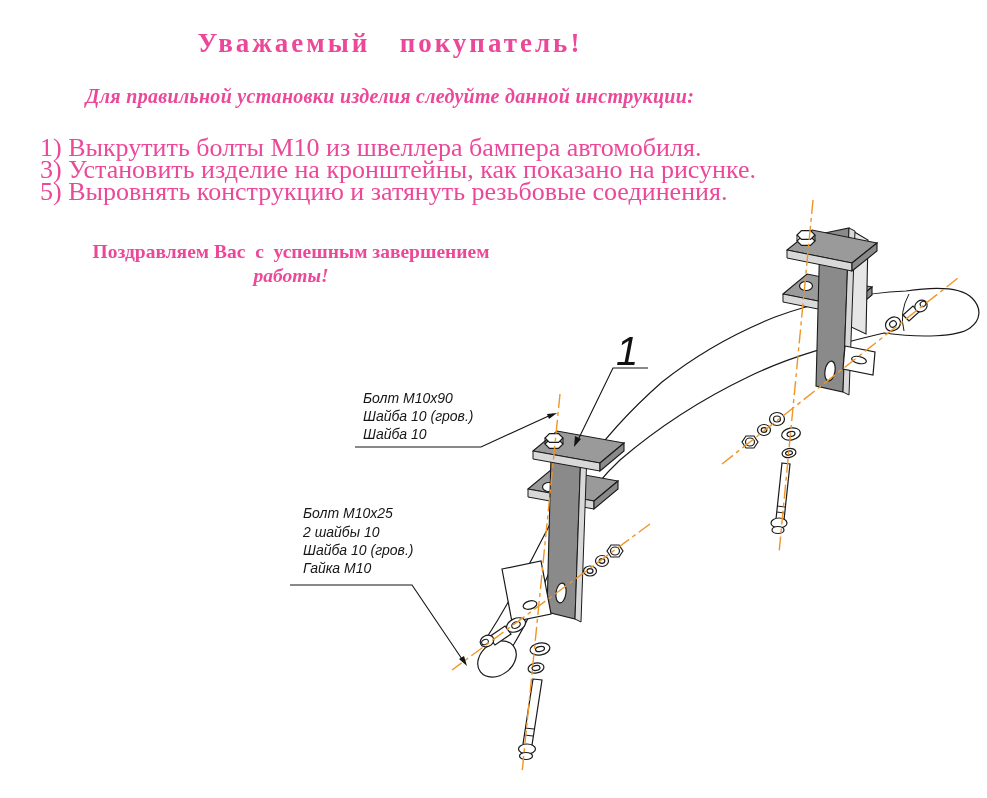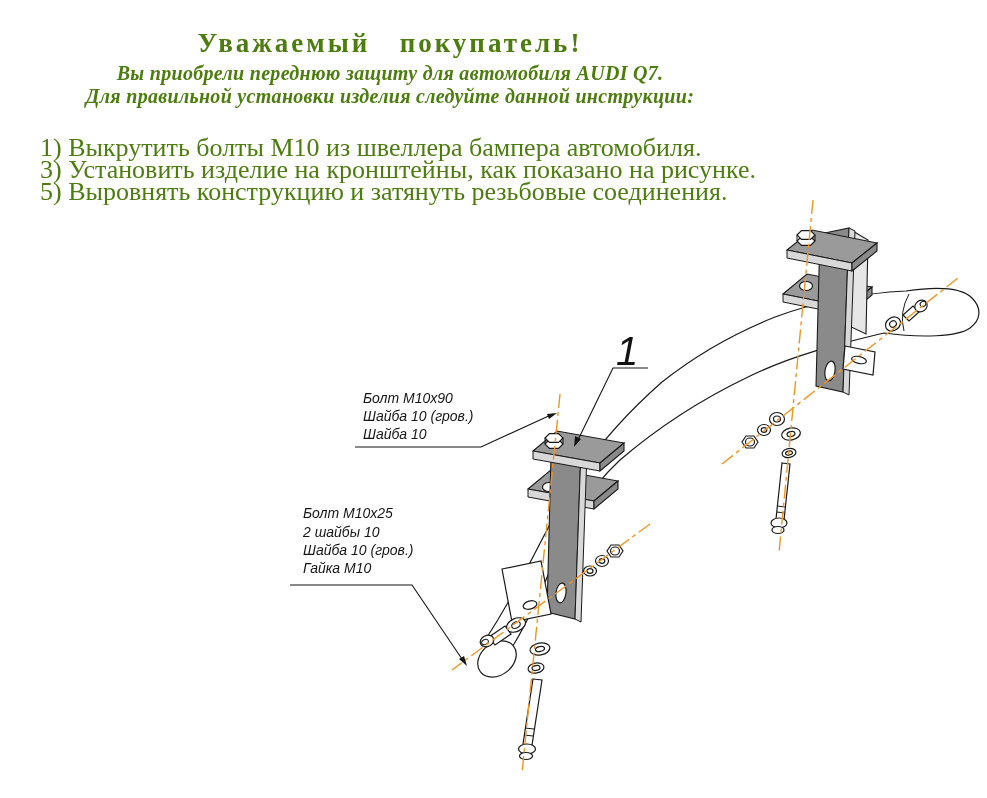--- a/index.html
+++ b/index.html
@@ -2,21 +2,21 @@
 <html style="--orange: #ef9526; --gray: #8a8a8a; --gray-light: #d8d8d8; --ink: #1a1a1a; --paper: #ffffff;"><head>
 <meta charset="utf-8">
 <style>
   html,body{margin:0;padding:0;background:#fff;}
   .page{
     position:relative;
     width:987px;height:798px;
     background:var(--paper,#ffffff);
     overflow:hidden;
     font-family:"Liberation Serif", serif;
-    color:#4d7c0f;
+    color:#ec4899;
   }
   .abs{position:absolute;}
   .pre{white-space:pre;}
   .title{
     left:0;top:28px;width:780px;text-align:center;
     font-size:27px;font-weight:bold;letter-spacing:3px;
   }
   .sub{
     left:0;width:780px;text-align:center;
     font-size:20px;font-weight:bold;font-style:italic;letter-spacing:.3px;
@@ -44,29 +44,32 @@
   svg .arrow{fill:#141414;stroke:none;}
   svg text.callout{font:italic 14px "Liberation Sans", sans-serif;fill:#161616;}
   svg text.poslabel{font:italic 40px "Liberation Sans", sans-serif;fill:#111111;}
 </style>
 </head>
 <body>
 
 <div class="page">
 
   <div class="abs title pre">Уважаемый   покупатель!</div>
-  <div class="abs sub sub1">Вы приобрели переднюю защиту для автомобиля AUDI Q7.</div>
   <div class="abs sub sub2">Для правильной установки изделия следуйте данной инструкции:</div>
 
   <div class="abs instr">
     <div>1) Выкрутить болты М10 из швеллера бампера автомобиля.</div>
     <div>3) Установить изделие на кронштейны, как показано на рисунке.</div>
     <div>5) Выровнять конструкцию и затянуть резьбовые соединения.</div>
   </div>
 
+  <div class="abs congrats">
+    <div class="pre">Поздравляем Вас  с  успешным завершением</div>
+    <div class="it">работы!</div>
+  </div>
 
   <svg width="987" height="798" viewBox="0 0 987 798">
 
     <g>
       <path class="wht" d="M 906 291
         C 940 286 962 288 972 298
         C 982 308 981 320 970 328
         C 958 337 920 338 884 333
         C 838 344 793 355 748 377
         C 700 400 655 430 620 460

